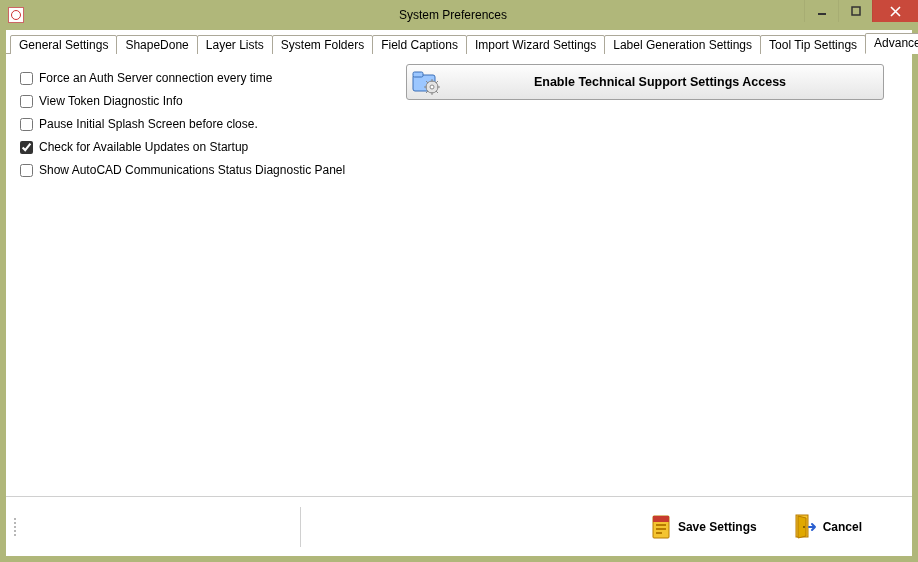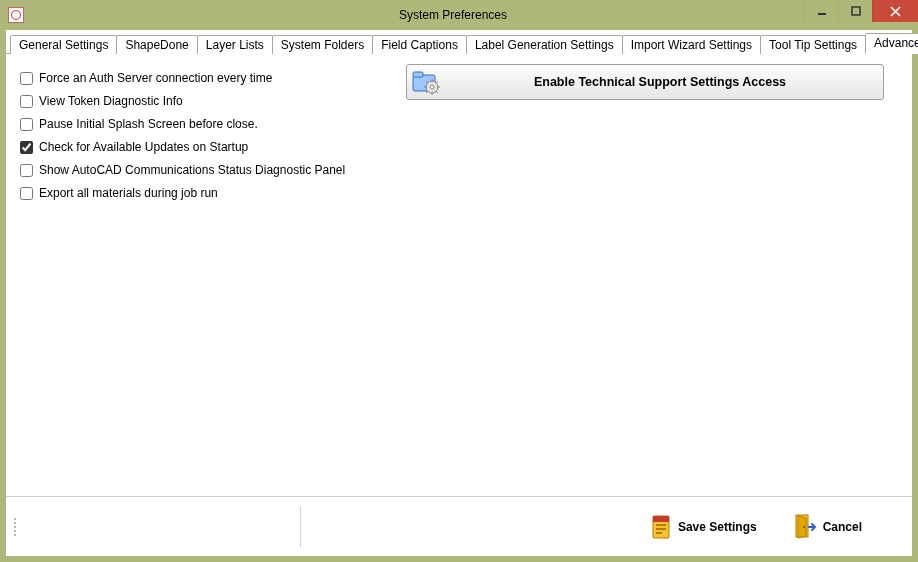--- a/index.html
+++ b/index.html
@@ -222,22 +222,22 @@
 </div>
 
 <div class="frame">
 
   <div class="tabstrip">
     <div class="tab inactive"><span>General Settings</span></div>
     <div class="tab inactive"><span>ShapeDone</span></div>
     <div class="tab inactive"><span>Layer Lists</span></div>
     <div class="tab inactive"><span>System Folders</span></div>
     <div class="tab inactive"><span>Field Captions</span></div>
+    <div class="tab inactive"><span>Import Wizard Settings</span></div>
     <div class="tab inactive"><span>Label Generation Settings</span></div>
-    <div class="tab inactive"><span>Import Wizard Settings</span></div>
     <div class="tab inactive"><span>Tool Tip Settings</span></div>
     <div class="tab active"><span>Advanced Settings</span></div>
   </div>
 
   <div class="tabpage">
 
     <div class="checkcol">
       <label class="check">
         <input type="checkbox" style="">
         <span>Force an Auth Server connection every time</span>
@@ -250,24 +250,20 @@
         <input type="checkbox" style="">
         <span>Pause Initial Splash Screen before close.</span>
       </label>
       <label class="check">
         <input type="checkbox" checked="" style="">
         <span>Check for Available Updates on Startup</span>
       </label>
       <label class="check">
         <input type="checkbox" style="">
         <span>Show AutoCAD Communications Status Diagnostic Panel</span>
-      </label>
-      <label class="check">
-        <input type="checkbox" style="">
-        <span>Export all materials during job run</span>
       </label>
     </div>
 
     <div class="supportbtn">
       <div class="icon">
         <svg width="30" height="26" viewBox="0 0 30 26">
           <rect x="1" y="6" width="22" height="16" rx="2" fill="#9cc7ff" stroke="#3a6fb7"></rect>
           <rect x="1" y="3" width="10" height="5" rx="1.5" fill="#9cc7ff" stroke="#3a6fb7"></rect>
           <circle cx="20" cy="18" r="6" fill="#e4e4e4" stroke="#888"></circle>
           <g stroke="#888" stroke-width="1">

